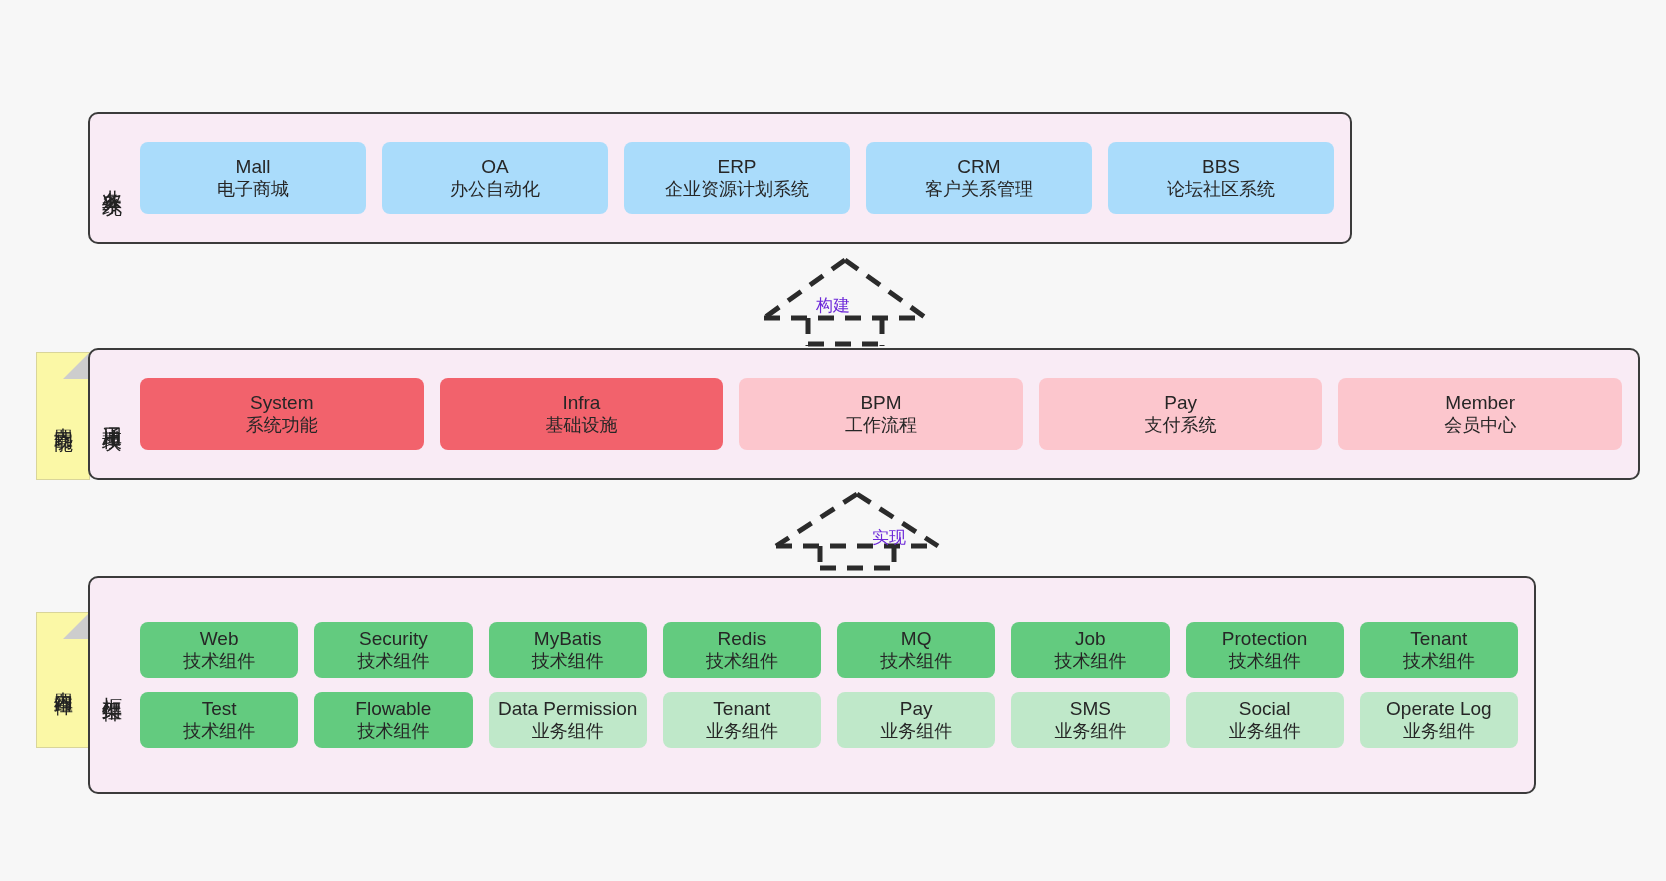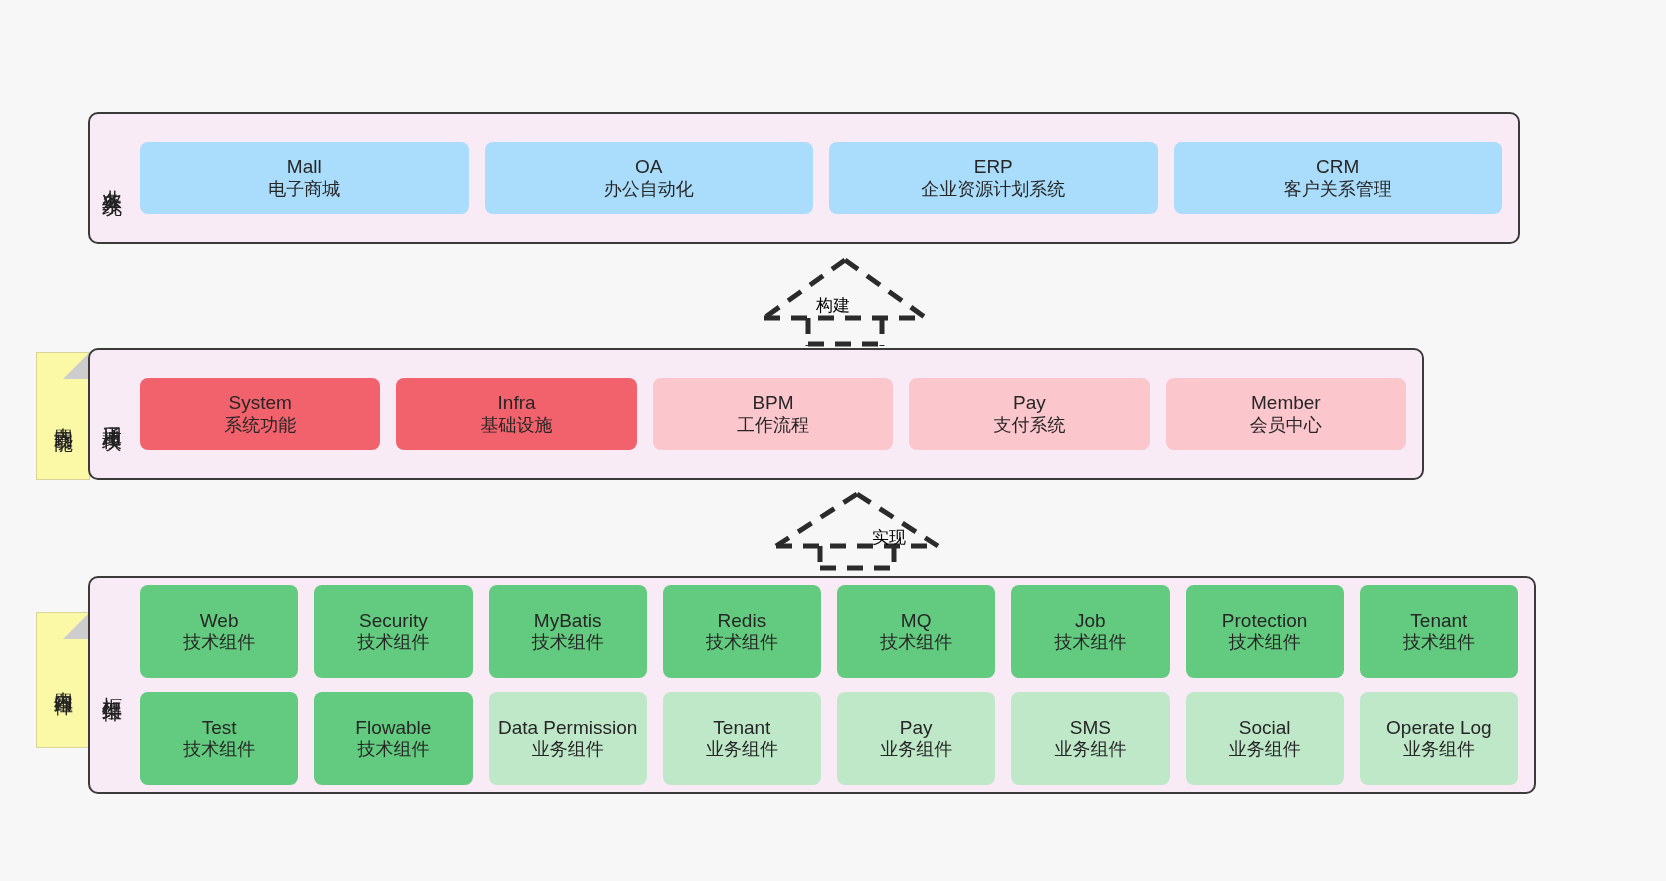--- a/index.html
+++ b/index.html
@@ -85,27 +85,27 @@
     font-size: 18px;
   }
 
   .c-blue   { background: #aadcfb; }
   .c-red    { background: #f2626c; }
   .c-pink   { background: #fcc6cd; }
   .c-green  { background: #63cb7f; }
   .c-mint   { background: #bfe8c9; }
 
   
-  #layer-business  { left: 88px;  top: 112px; width: 1432px; height: 132px; }
-  #layer-common    { left: 88px;  top: 348px; width: 1336px; height: 132px; }
+  #layer-business  { left: 88px;  top: 112px; width: 1264px; height: 132px; }
+  #layer-common    { left: 88px;  top: 348px; width: 1552px; height: 132px; }
   #layer-framework { left: 88px;  top: 576px; width: 1448px; height: 218px; }
 
   #layer-business  .card { height: 72px; }
   #layer-common    .card { height: 72px; }
-  #layer-framework .card { height: 93px; }
+  #layer-framework .card { height: 56px; }
 
   
   .note {
     position: absolute;
     box-sizing: border-box;
     background: #fbf8a6;
     border: 1px solid #d9d59a;
     display: flex;
     align-items: center;
     justify-content: center;
@@ -133,21 +133,21 @@
 
   
   .connector {
     position: absolute;
     pointer-events: none;
   }
   .connector svg { display: block; overflow: visible; }
   .connector-label {
     position: absolute;
     font-size: 17px;
-    color: #000000;
+    color: #6d28d9;
     background: transparent;
     white-space: nowrap;
     user-select: none;
   }
   #connector-build  { left: 760px; top: 256px; width: 170px; height: 90px; }
   #connector-build .connector-label  { left: 56px; top: 38px; }
   #connector-impl   { left: 772px; top: 490px; width: 170px; height: 80px; }
   #connector-impl .connector-label   { left: 56px; top: 36px; margin-left: 44px; }
 </style>
 </head>
@@ -167,20 +167,24 @@
             <div class="t-en">OA</div>
             <div class="t-cn">办公自动化</div>
           </div>
           <div class="card c-blue">
             <div class="t-en">ERP</div>
             <div class="t-cn">企业资源计划系统</div>
           </div>
           <div class="card c-blue">
             <div class="t-en">CRM</div>
             <div class="t-cn">客户关系管理</div>
+          </div>
+          <div class="card c-blue">
+            <div class="t-en">BBS</div>
+            <div class="t-cn">论坛社区系统</div>
           </div>
         </div>
       </div>
   </div>
 
   <div class="connector" id="connector-build">
     <svg width="170" height="90" viewBox="0 0 170 90">
       <path d="M85 4 L166 62" stroke="#2b2b2b" stroke-width="5" fill="none" stroke-dasharray="16 11"></path>
       <path d="M85 4 L4 62" stroke="#2b2b2b" stroke-width="5" fill="none" stroke-dasharray="16 11"></path>
       <path d="M4 62 L166 62" stroke="#2b2b2b" stroke-width="5" fill="none" stroke-dasharray="16 11"></path>

